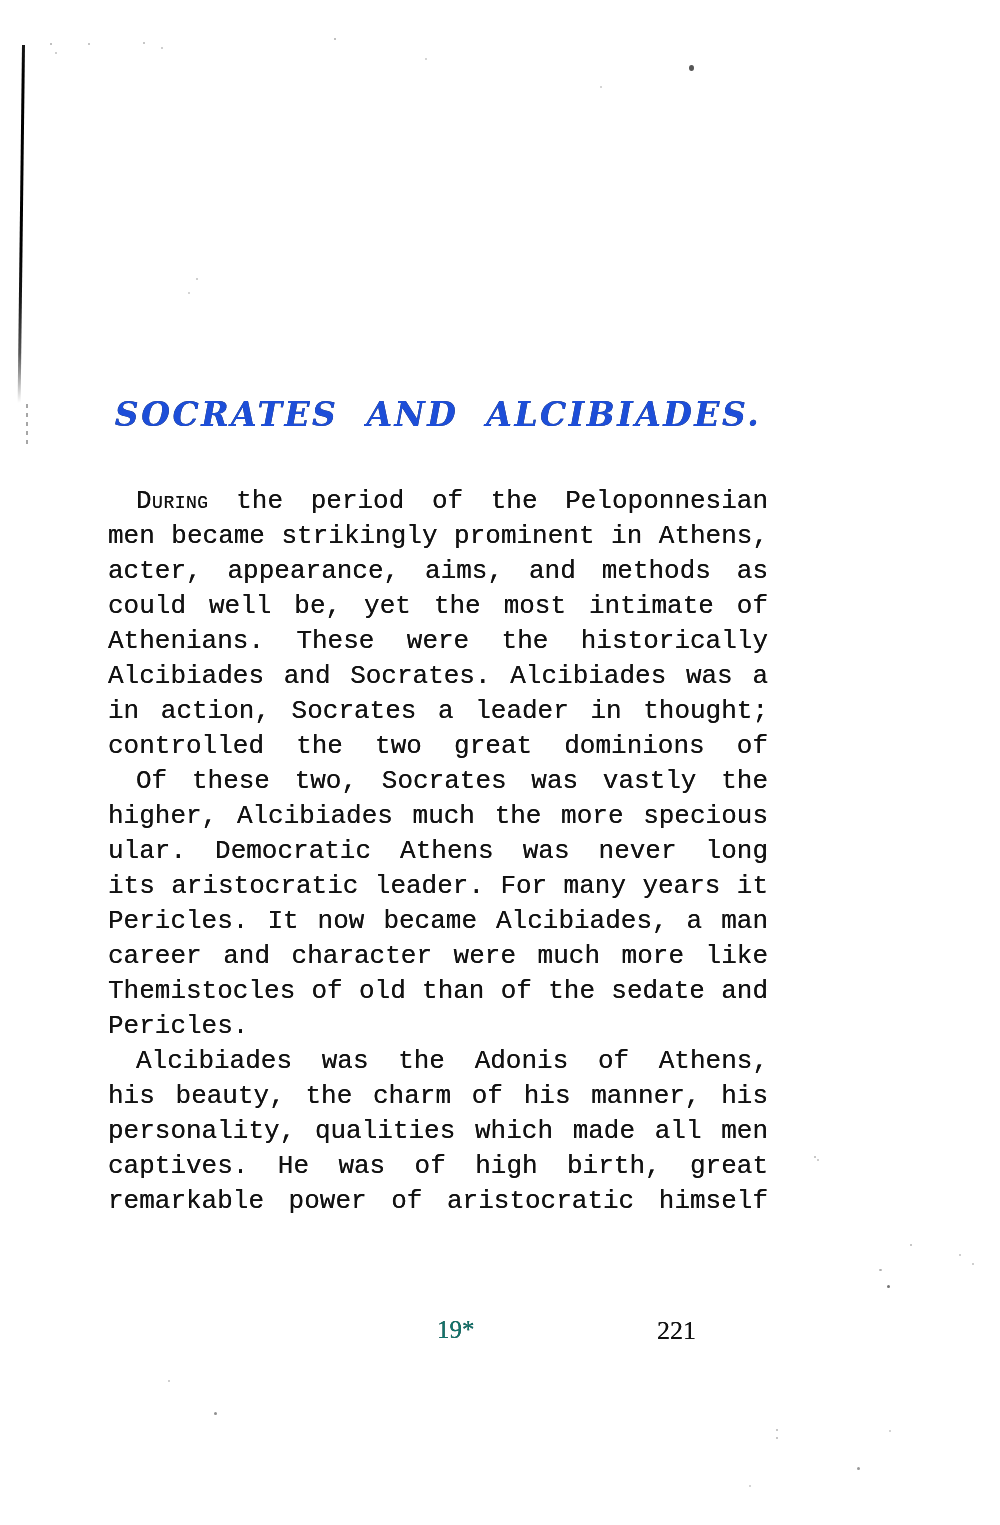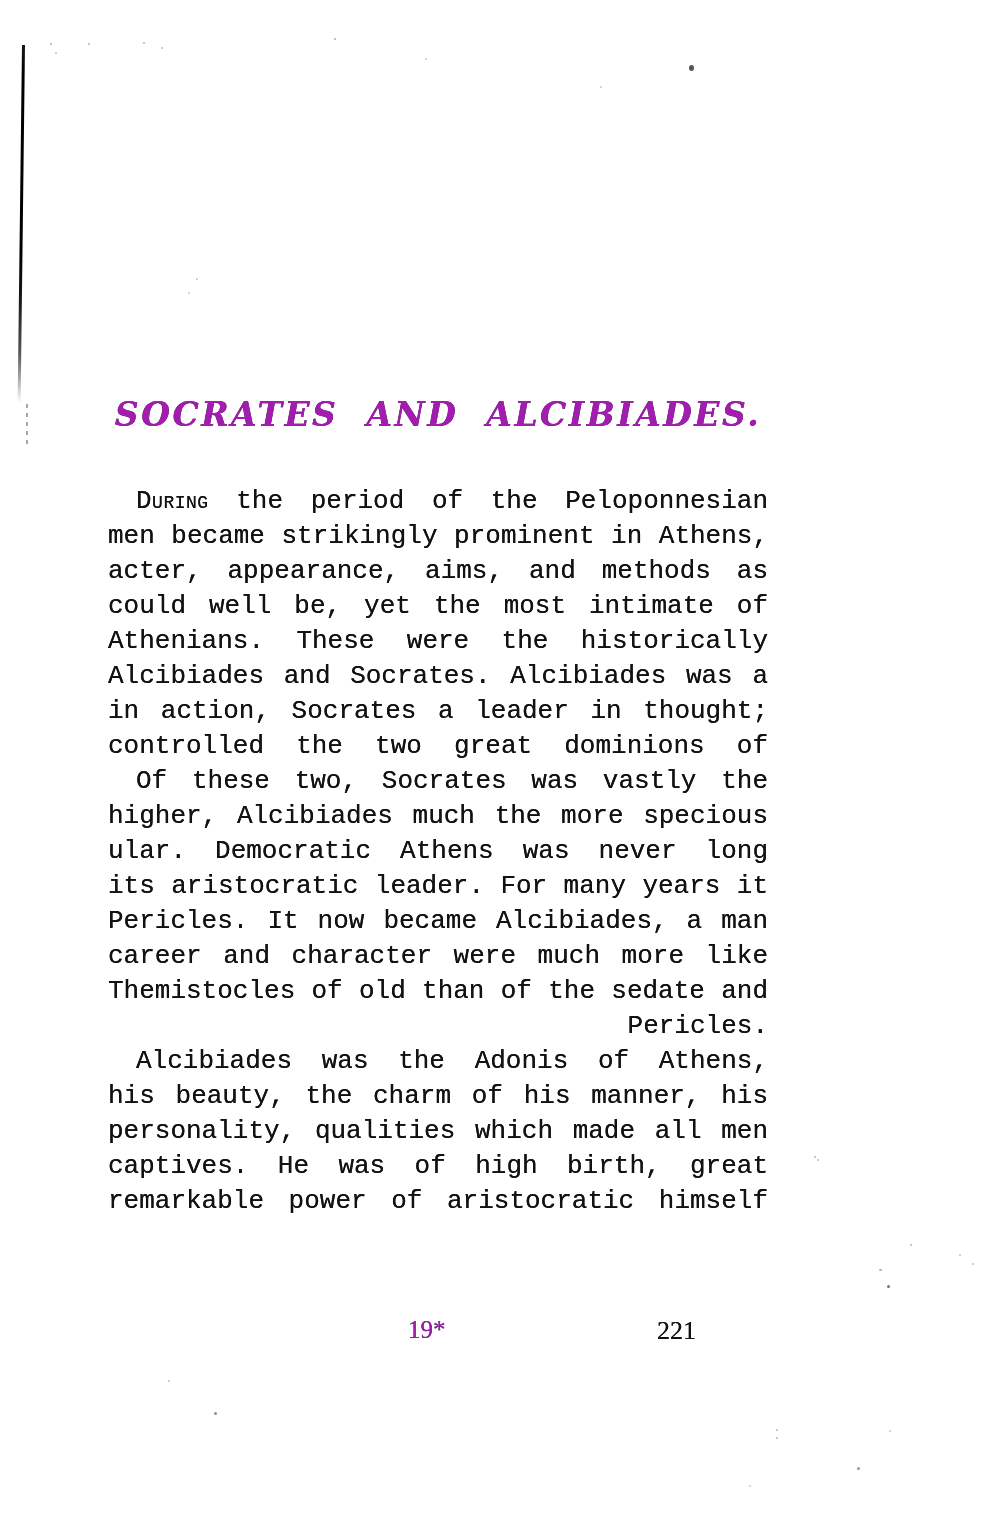--- a/index.html
+++ b/index.html
@@ -15,37 +15,37 @@
   }
   .title {
     position:absolute; top:395px; left:108px; width:660px;
     text-align:center;
     font-family:"DejaVu Serif", serif;
     font-style:italic;
     font-size:33px;
     letter-spacing:2.5px;
     word-spacing:14px;
     white-space:nowrap;
-    color:#a21caf;
+    color:#1d4ed8;
   }
   .body-text {
     position:absolute; top:484px; left:108px; width:660px;
     font-size:26px;
     line-height:35px;
     color:#121212;
   }
   .paragraph { margin:0;font-family:Liberation Mono, monospace; }
-  .line { height:35px; overflow:hidden; white-space:nowrap;text-align:right; }
+  .line { height:35px; overflow:hidden; white-space:nowrap; }
   .line.j { text-align:justify; white-space:normal; }
   .line.j::after { content:""; display:inline-block; width:100%; height:0; vertical-align:top; }
   .line.indent { text-indent:28px; }
   .smallcaps { font-variant:small-caps; letter-spacing:0.5px; }
   .footer-sig {
-    position:absolute; top:1316px; left:408px;
-    font-size:25px; color:#a21caf;
+    position:absolute; top:1316px; left:437px;
+    font-size:25px; color:#0f766e;
   }
   .footer-page {
     position:absolute; top:1316px; left:657px;
     font-size:26px; color:#121212;
   }
   
   .left-rule {
     position:absolute; left:22px; top:45px; width:3px; height:358px;
     background:linear-gradient(180deg,
       rgba(0,0,0,0.9) 0%, #000 8%, #000 58%,

